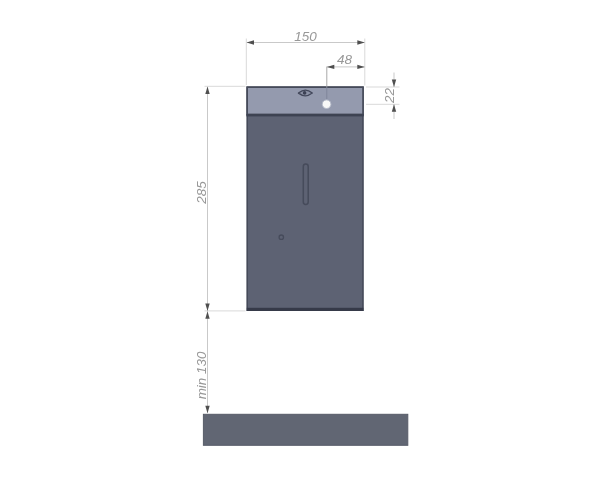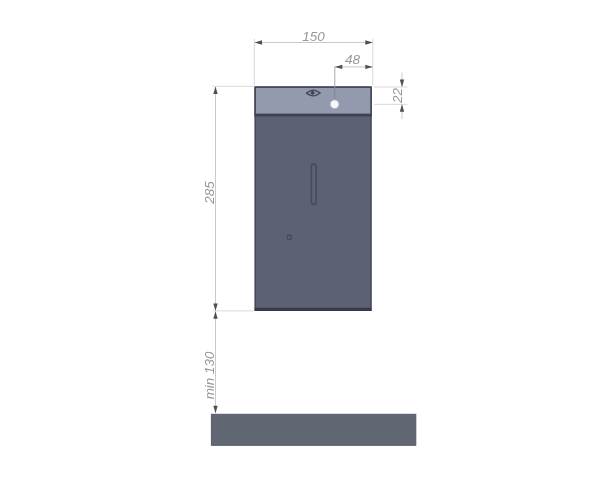--- a/index.html
+++ b/index.html
@@ -1,16 +1,16 @@
 <!DOCTYPE html>
 <html><head>
 <meta charset="utf-8">
 <style>
   html,body{margin:0;padding:0;background:#ffffff;}
-  .wrap{width:480px;height:480px;position:relative;overflow:hidden;background:#ffffff;margin-left:8px;}
+  .wrap{width:480px;height:480px;position:relative;overflow:hidden;background:#ffffff;}
   text{font-family:"Liberation Sans",sans-serif;font-style:italic;fill:#989898;}
 </style>
 </head>
 <body>
 <div class="wrap">
 <svg width="600" height="480" viewBox="0 0 600 480">
 
   <rect x="0" y="0" width="600" height="480" fill="#ffffff"></rect>
 
   <rect x="247.2" y="87.2" width="115.8" height="223" fill="#5d6273" stroke="#454a59" stroke-width="1.6"></rect>

